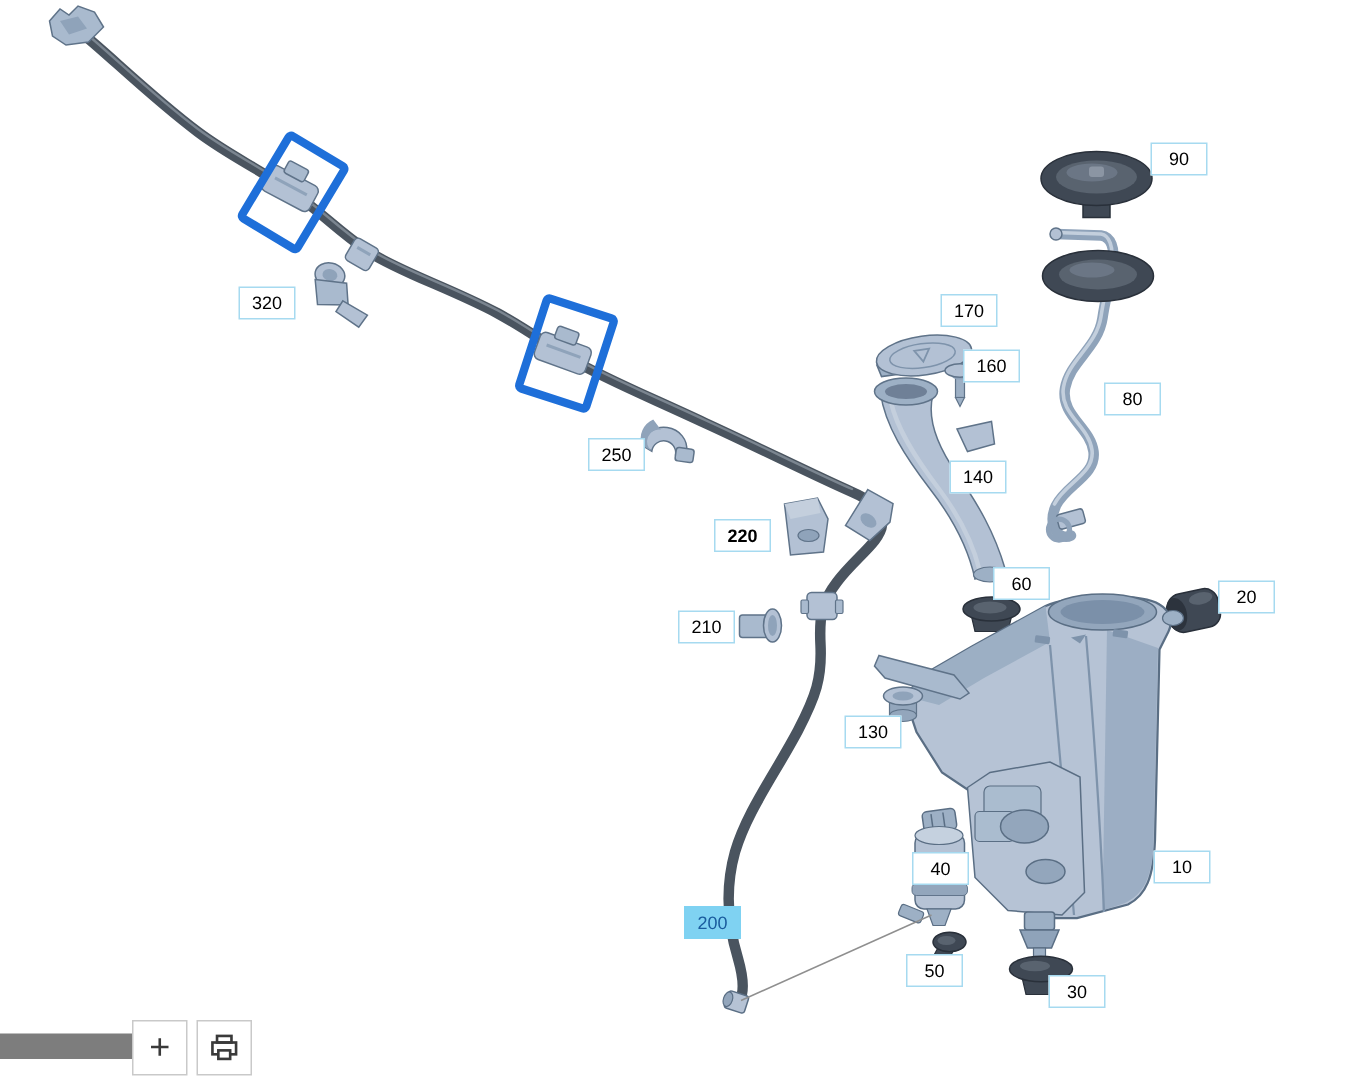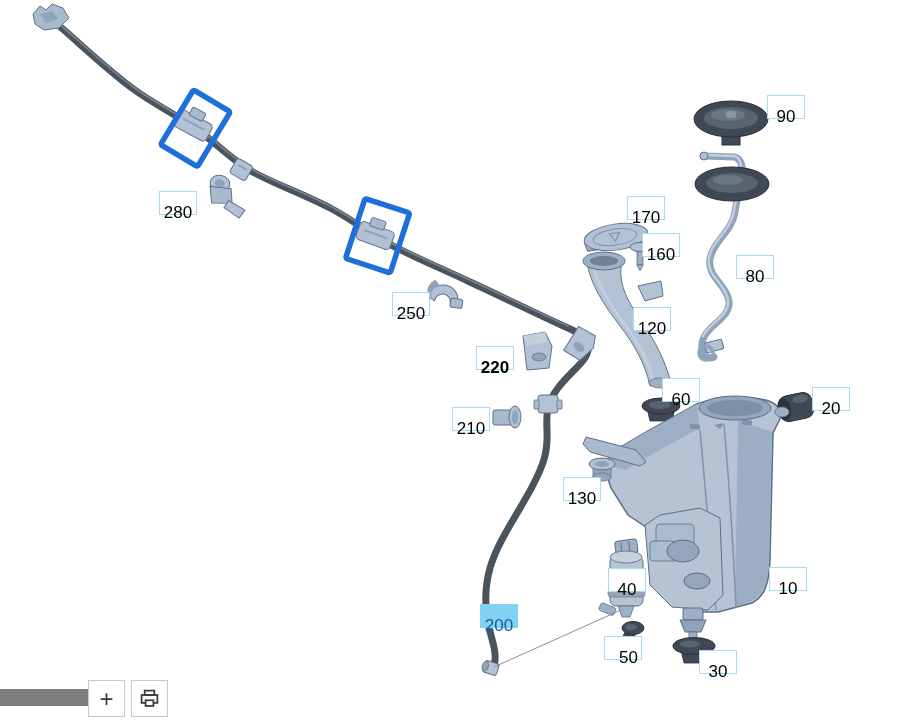--- a/index.html
+++ b/index.html
@@ -10,23 +10,23 @@
     background:#ffffff;
     overflow:hidden;
     font-family:"Liberation Sans", sans-serif;
   }
   .artwork { position:absolute; left:0; top:0; }
   .callout {
     position:absolute;
     min-width:38px;
     height:22px;
     line-height:20px;
-    padding:11px 3px;
+    padding:0 3px;
     text-align:center;
-    font-size:17px;
+    font-size:12px;
     color:#000000;
     background:#ffffff;
     border:1px solid #a6daf0;
     cursor:pointer;
     z-index:5;
   }
   .callout.selected {
     background:#7fd2f2;
     border-color:#7fd2f2;
     color:#1a5c9e;
@@ -303,32 +303,32 @@
     </g>
     <g transform="translate(377,236) rotate(18)">
       <rect x="-23" y="-32" width="47" height="63" rx="2" fill="none" stroke="#1e6fd9" stroke-width="5.5" stroke-linejoin="round"></rect>
     </g>
   </svg>
 
   <div class="callout" style="left:769px; top:567px;">10</div>
   <div class="callout" style="left:812px; top:387px;">20</div>
   <div class="callout" style="left:699px; top:650px;">30</div>
   <div class="callout" style="left:608px; top:568px;">40</div>
-  <div class="callout" style="left:604px; top:636px;text-align:right;">50</div>
+  <div class="callout" style="left:604px; top:636px;">50</div>
   <div class="callout" style="left:662px; top:378px;">60</div>
   <div class="callout" style="left:736px; top:255px;">80</div>
   <div class="callout" style="left:767px; top:95px;">90</div>
-  <div class="callout" style="left:633px; top:307px;">120</div>
+  <div class="callout" style="left:633px; top:307px;">140</div>
   <div class="callout" style="left:627px; top:196px;">170</div>
   <div class="callout" style="left:563px; top:477px;">130</div>
   <div class="callout" style="left:642px; top:233px;">160</div>
-  <div class="callout selected" style="left:480px; top:604px;">200</div>
+  <div class="callout selected" style="left:456px; top:604px;">200</div>
   <div class="callout" style="left:452px; top:407px;">210</div>
   <div class="callout" style="left:476px; top:346px;font-weight:bold;">220</div>
-  <div class="callout" style="left:159px; top:191px;">280</div>
+  <div class="callout" style="left:159px; top:191px;">320</div>
   <div class="callout" style="left:392px; top:292px;">250</div>
 
   <div class="toolbar-slider"></div>
 
   <button class="tb-btn zoom">+</button>
 
   <button class="tb-btn print">
     <svg width="21" height="21" viewBox="0 0 24 24">
       <rect x="6.5" y="3" width="11" height="5" fill="none" stroke="#3a3a3a" stroke-width="2"></rect>
       <rect x="3" y="8" width="18" height="9" fill="none" stroke="#3a3a3a" stroke-width="2"></rect>

